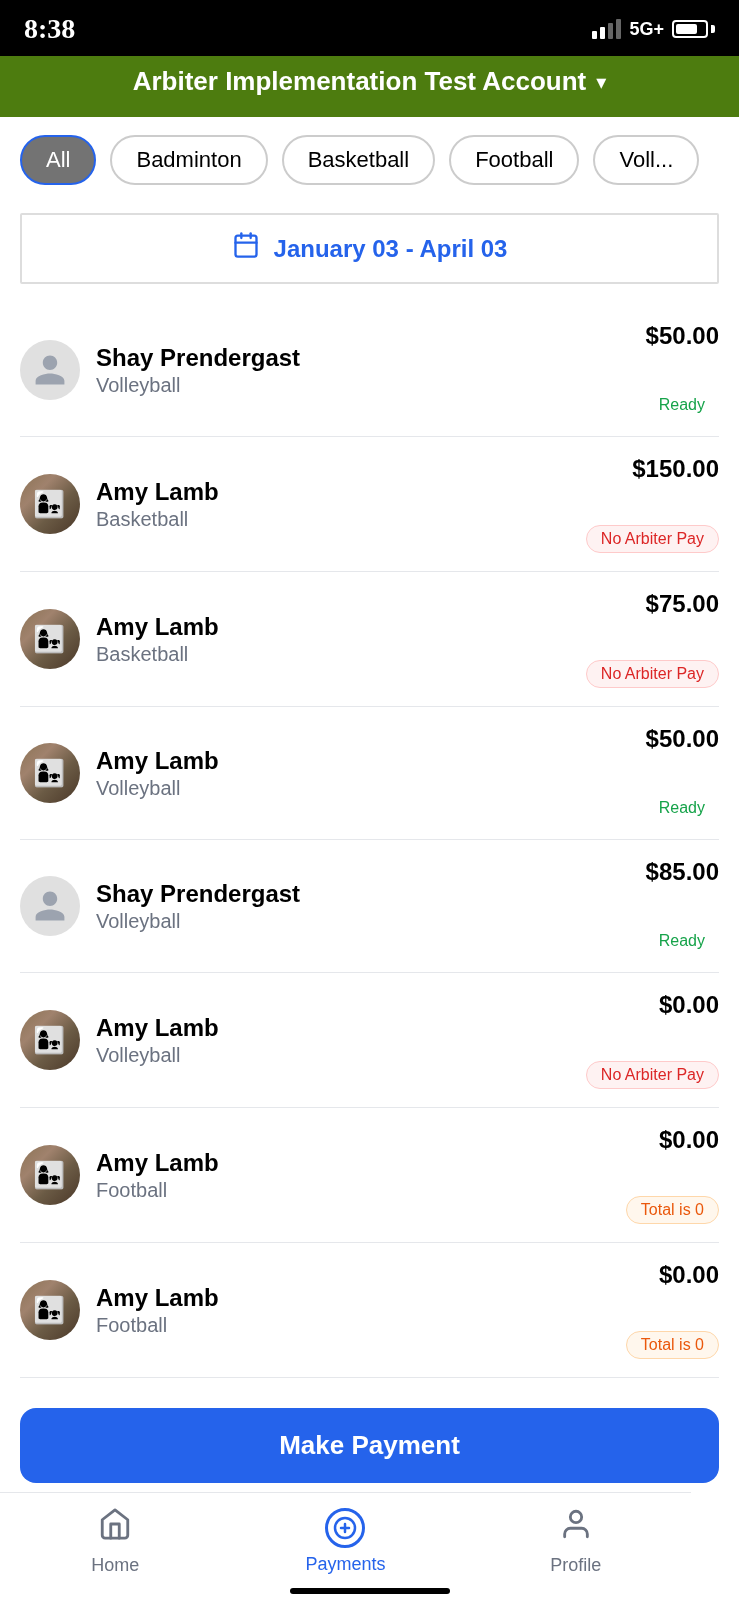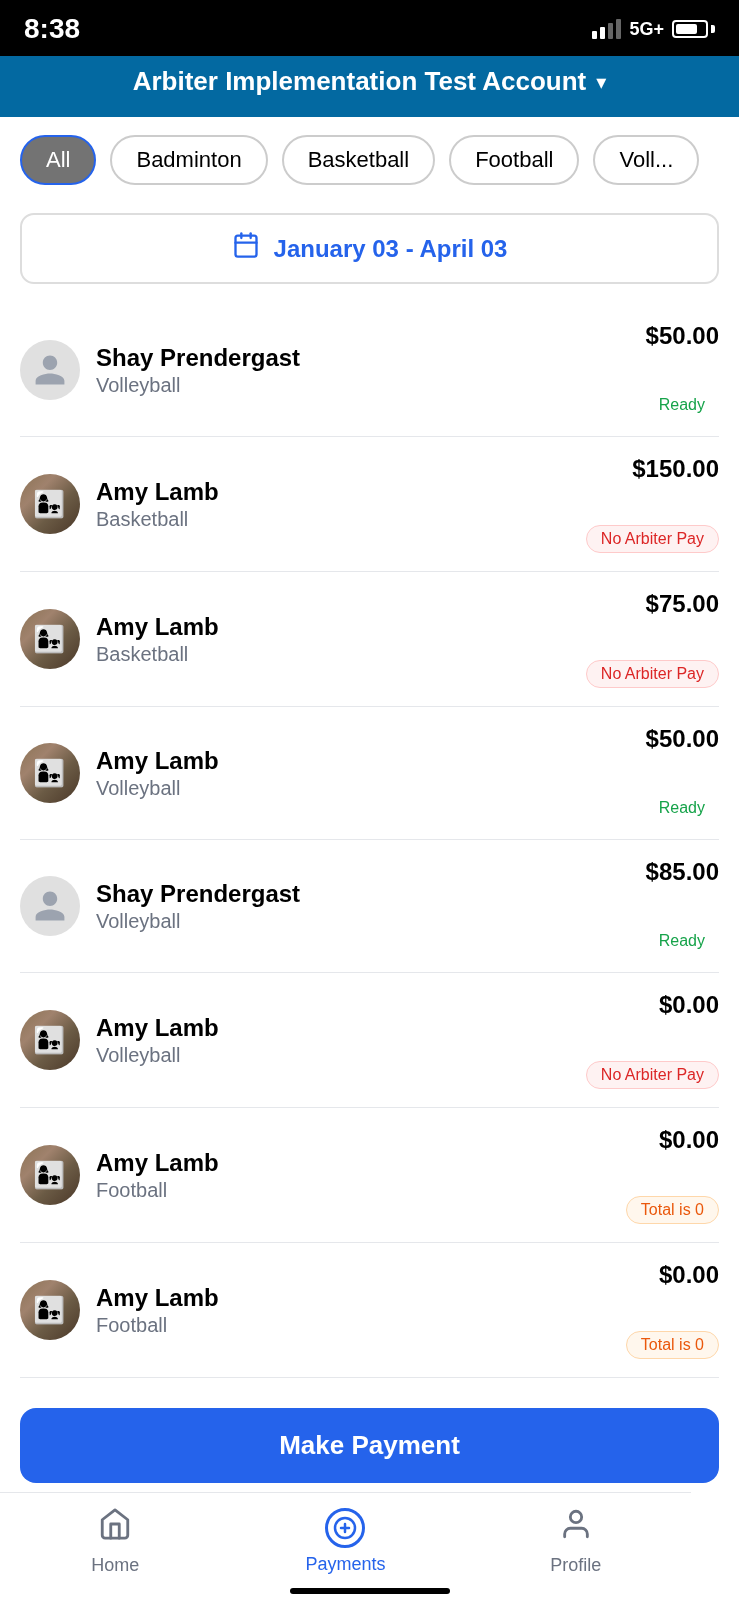--- a/index.html
+++ b/index.html
@@ -19,20 +19,21 @@
       color: #fff;
       display: flex;
       justify-content: space-between;
       align-items: center;
       padding: 12px 24px 10px;
       height: 56px;
     }
     .status-time {
       font-size: 28px;
       font-weight: 700;
+      font-family: Liberation Serif, serif;
     }
     .status-icons {
       display: flex;
       align-items: center;
       gap: 8px;
     }
     .signal-bars {
       display: flex;
       align-items: flex-end;
       gap: 3px;
@@ -75,21 +76,21 @@
     }
     .battery-tip {
       width: 4px;
       height: 8px;
       background: #fff;
       border-radius: 0 2px 2px 0;
     }
 
     
     .app-header {
-      background: #0369a1;
+      background: #4d7c0f;
       color: #fff;
       text-align: center;
       padding: 10px 20px 20px;
       display: flex;
       justify-content: center;
       align-items: center;
       gap: 10px;
     }
     .header-title {
       font-size: 26px;
@@ -126,21 +127,21 @@
       border-color: #2563eb;
     }
 
     
     .date-range-container {
       padding: 10px 20px 20px;
     }
     .date-range-btn {
       width: 100%;
       border: 2px solid #ddd;
-      border-radius: 14px;
+      border-radius: 2px;
       padding: 16px 20px;
       display: flex;
       align-items: center;
       justify-content: center;
       gap: 14px;
       background: #fff;
       cursor: pointer;
     }
     .calendar-icon {
       color: #2563eb;

